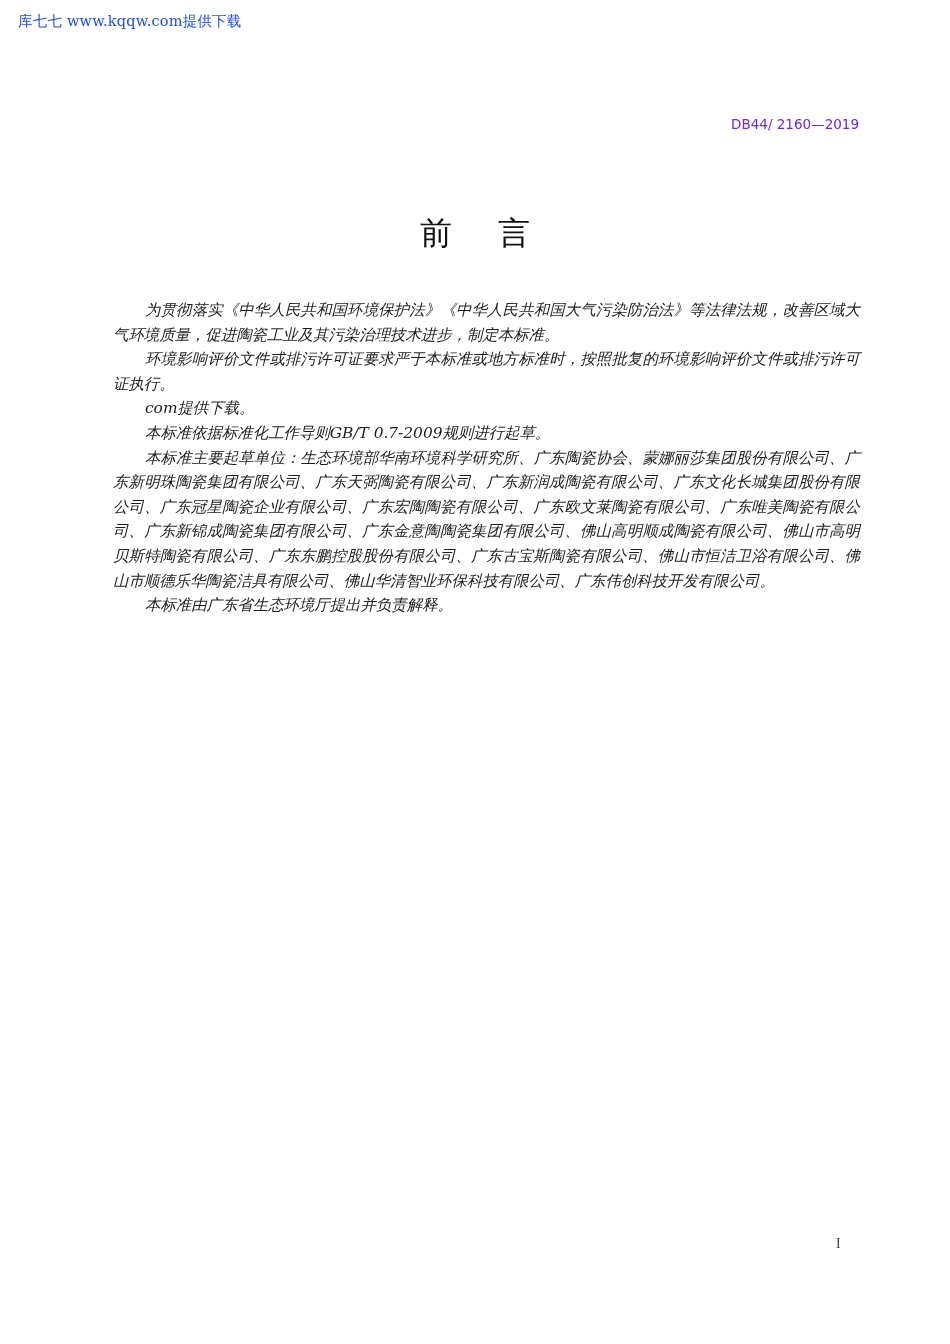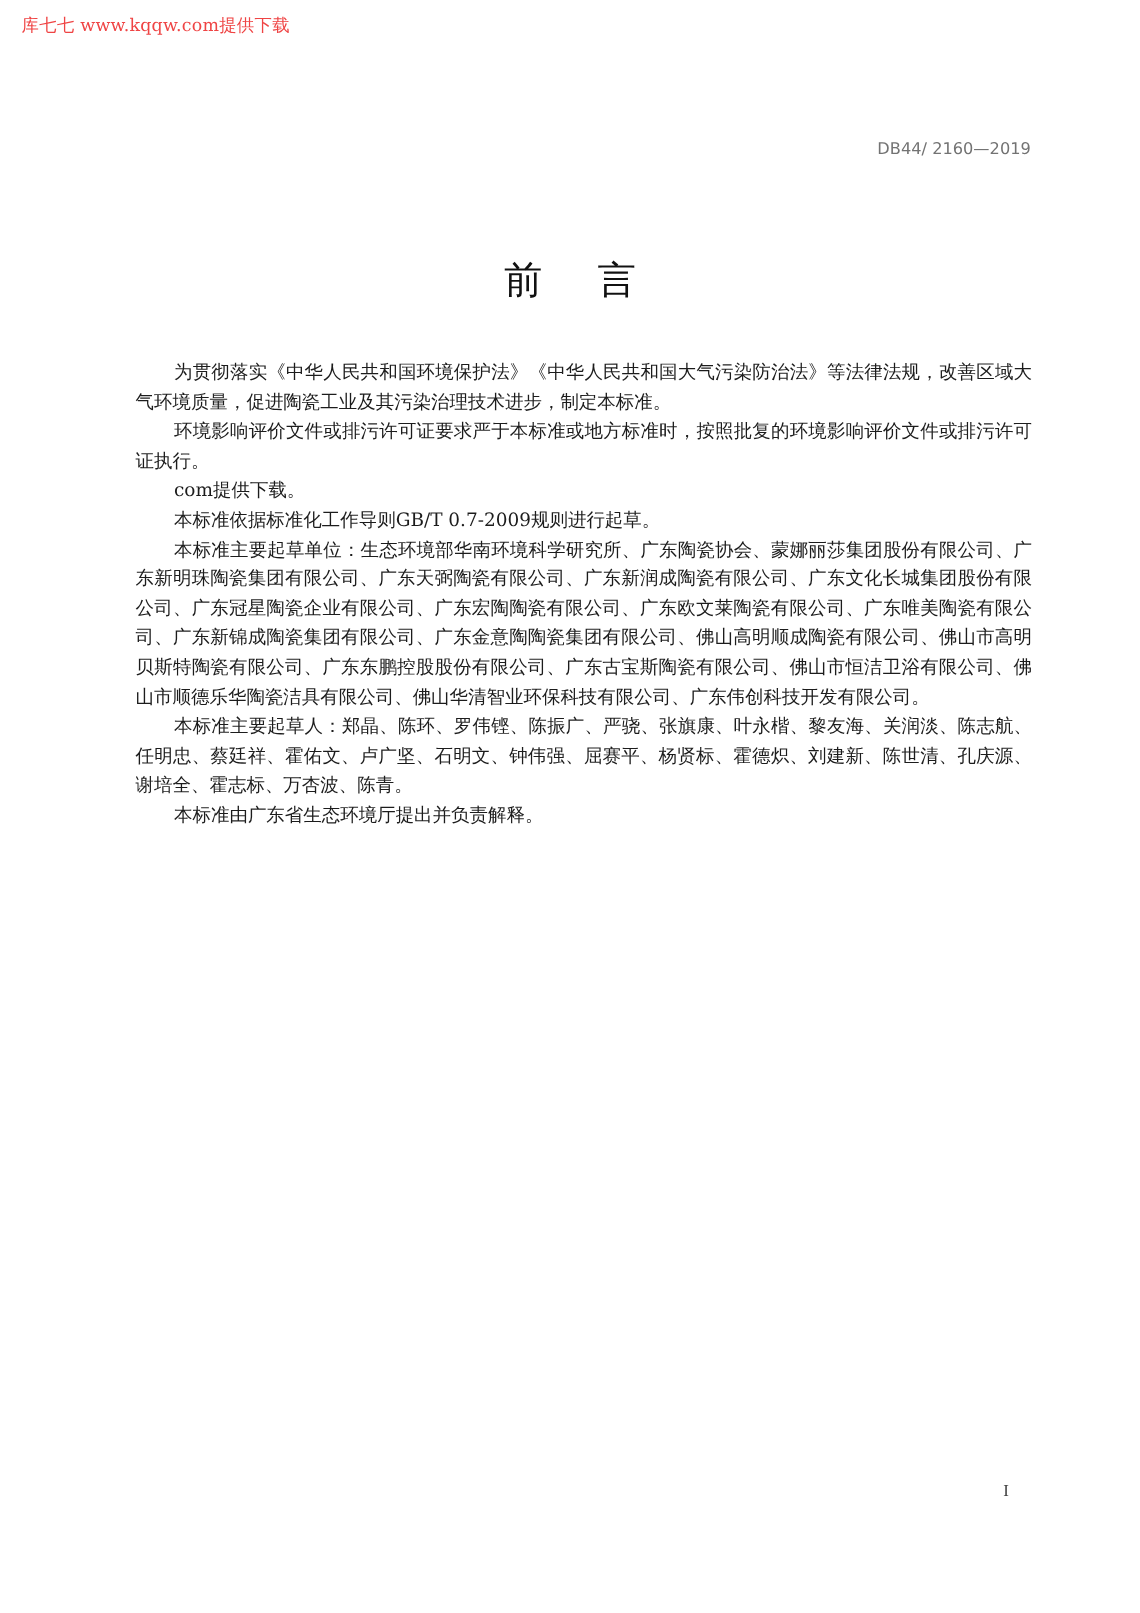--- a/index.html
+++ b/index.html
@@ -1,42 +1,41 @@
 <!DOCTYPE html>
 <html><head>
 <meta charset="utf-8">
 <style>
   html, body { margin: 0; padding: 0; background: #ffffff; }
   body { width: 950px; height: 1344px; position: relative; overflow: hidden;
          font-family: "DejaVu Serif", "Liberation Serif", serif; color: #1a1a1a; }
-  .watermark { position: absolute; left: 18px; top: 12px; font-size: 14.5px; color: #ef4444;
+  .watermark { position: absolute; left: 18px; top: 12px; font-size: 14.5px; color: #1d4ed8;
                font-family: "DejaVu Serif", "Liberation Serif", serif; letter-spacing: 0.2px; }
   .doc-code { position: absolute; right: 91px; top: 116px; font-size: 13.5px;
-              font-family: "DejaVu Sans", "Liberation Sans", sans-serif; color: #737373; }
+              font-family: "DejaVu Sans", "Liberation Sans", sans-serif; color: #6d28d9; }
   .title { position: absolute; left: 0; width: 950px; top: 212px; text-align: center;
            font-size: 32px; font-family: "DejaVu Sans", "Liberation Sans", sans-serif;
            letter-spacing: 46px; text-indent: 46px; color: #111; }
   .body { position: absolute; left: 113px; top: 298px; width: 747px; }
   .para { margin: 0; font-size: 15.4px; line-height: 24.6px; text-align: justify;
-          text-indent: 32px; color: #1c1c1c; word-break: break-all; }
+          text-indent: 32px; color: #1c1c1c; word-break: break-all; font-style: italic; }
   .page-num { position: absolute; left: 836px; top: 1236px; font-size: 14px; color: #444;
               font-family: "Liberation Serif", serif; }
 </style>
 </head>
 <body>
 
 <div class="watermark">库七七 www.kqqw.com提供下载</div>
 
 <div class="doc-code">DB44/ 2160—2019</div>
 
 <h1 class="title" style="margin:0;font-weight:normal;">前言</h1>
 
 <div class="body">
   <p class="para">为贯彻落实《中华人民共和国环境保护法》《中华人民共和国大气污染防治法》等法律法规，改善区域大气环境质量，促进陶瓷工业及其污染治理技术进步，制定本标准。</p>
   <p class="para">环境影响评价文件或排污许可证要求严于本标准或地方标准时，按照批复的环境影响评价文件或排污许可证执行。</p>
   <p class="para">com提供下载。</p>
   <p class="para">本标准依据标准化工作导则GB/T 0.7-2009规则进行起草。</p>
   <p class="para">本标准主要起草单位：生态环境部华南环境科学研究所、广东陶瓷协会、蒙娜丽莎集团股份有限公司、广东新明珠陶瓷集团有限公司、广东天弼陶瓷有限公司、广东新润成陶瓷有限公司、广东文化长城集团股份有限公司、广东冠星陶瓷企业有限公司、广东宏陶陶瓷有限公司、广东欧文莱陶瓷有限公司、广东唯美陶瓷有限公司、广东新锦成陶瓷集团有限公司、广东金意陶陶瓷集团有限公司、佛山高明顺成陶瓷有限公司、佛山市高明贝斯特陶瓷有限公司、广东东鹏控股股份有限公司、广东古宝斯陶瓷有限公司、佛山市恒洁卫浴有限公司、佛山市顺德乐华陶瓷洁具有限公司、佛山华清智业环保科技有限公司、广东伟创科技开发有限公司。</p>
-  <p class="para">本标准主要起草人：郑晶、陈环、罗伟铿、陈振广、严骁、张旗康、叶永楷、黎友海、关润淡、陈志航、任明忠、蔡廷祥、霍佑文、卢广坚、石明文、钟伟强、屈赛平、杨贤标、霍德炽、刘建新、陈世清、孔庆源、谢培全、霍志标、万杏波、陈青。</p>
   <p class="para">本标准由广东省生态环境厅提出并负责解释。</p>
 </div>
 
 <div class="page-num">I</div>
 
 </body></html>

